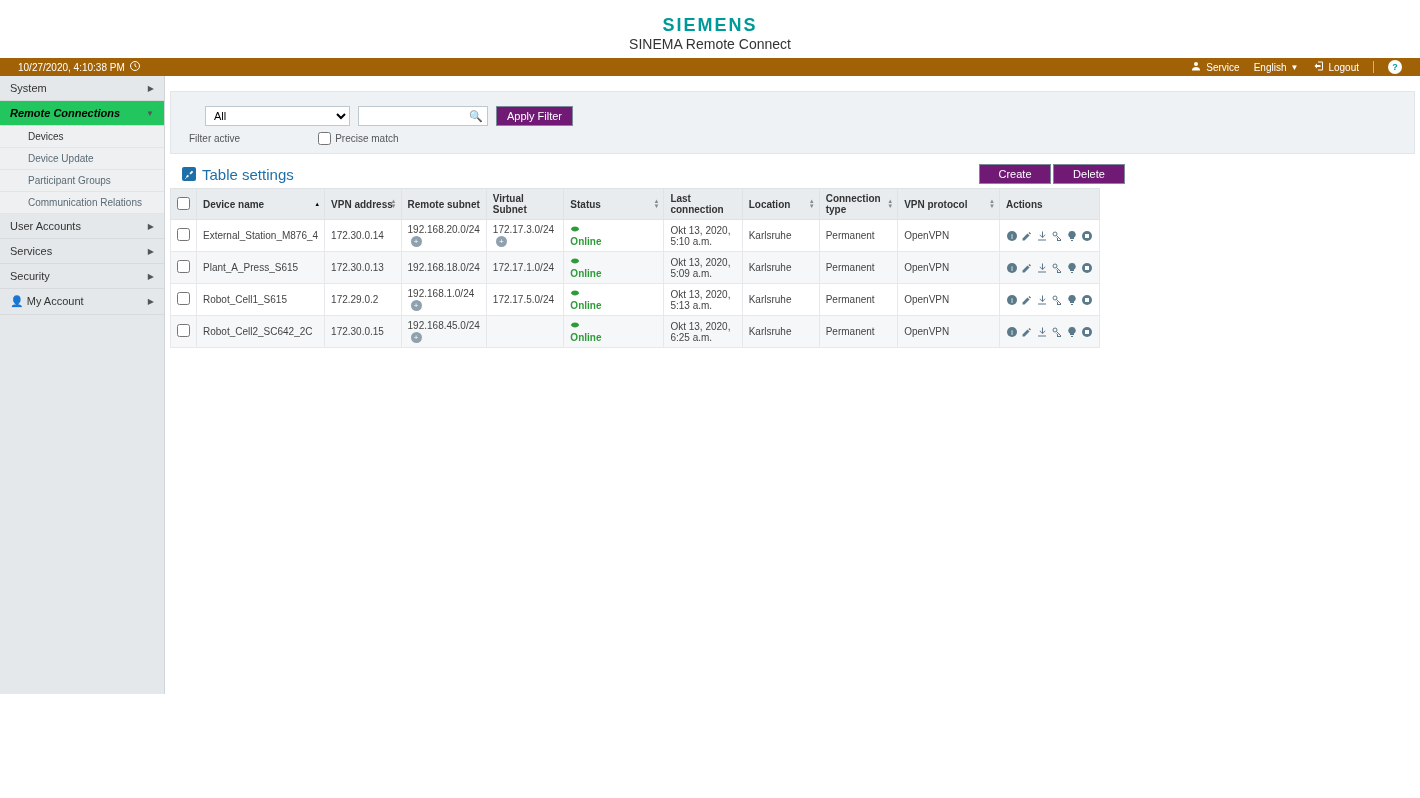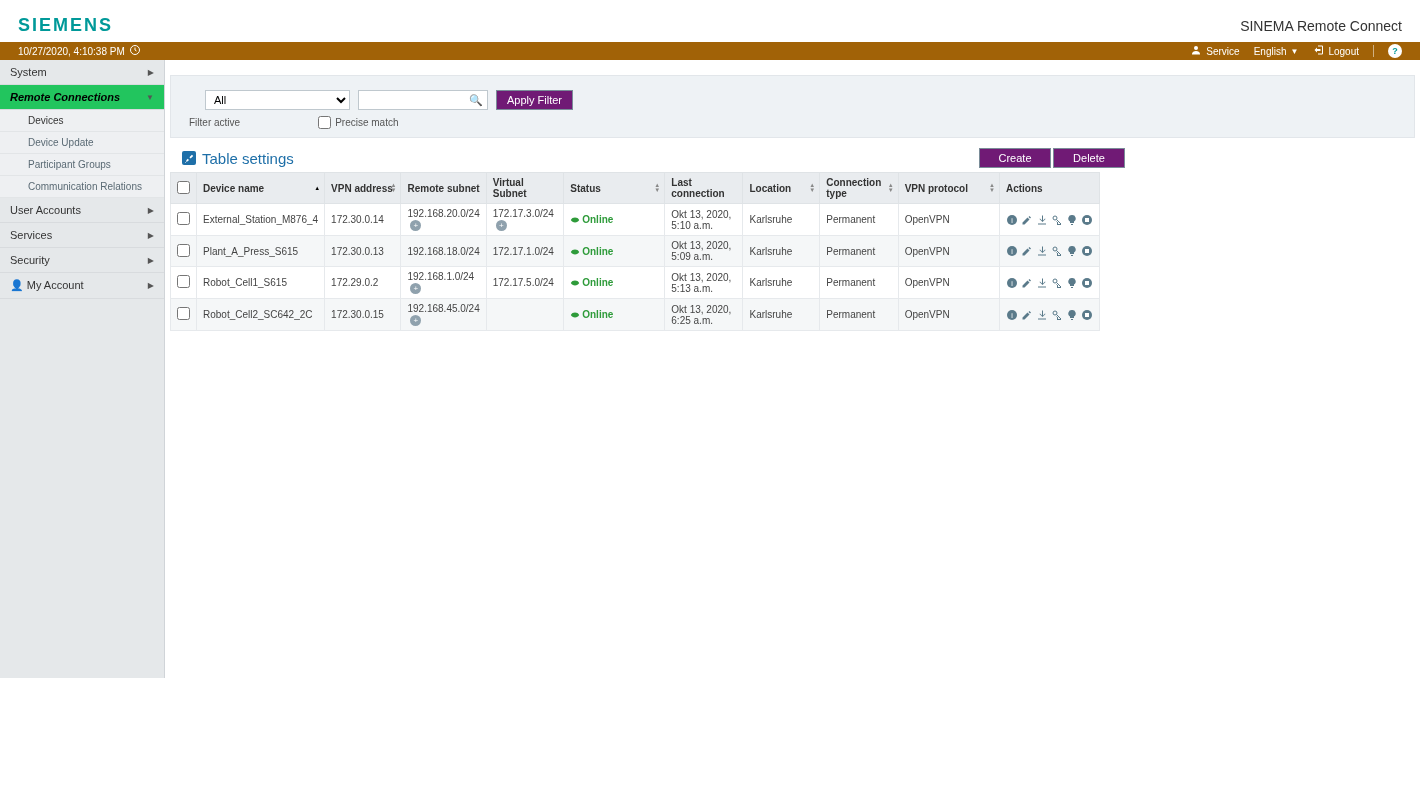--- a/index.html
+++ b/index.html
@@ -1,19 +1,19 @@
 <!DOCTYPE html>
 <html><head>
 <meta charset="utf-8">
 <style>
   * { box-sizing: border-box; margin: 0; padding: 0; }
   html, body { font-family: Arial, sans-serif; font-size: 11px; color: #333; background: #fff; }
   body { width: 1420px; height: 798px; position: relative; }
 
-  .header { display: flex; justify-content: space-between; align-items: center; padding: 15px 18px 6px 18px; }
+  .header { display: flex; justify-content: space-between; align-items: center; padding: 15px 18px 6px 18px; flex-direction: column; }
   .logo { font-family: Arial, sans-serif; font-weight: 900; font-size: 18px; letter-spacing: 2px; color: #009999; }
   .product { font-size: 14px; color: #333; }
 
   .topbar { background: #a16207; color: #fff; height: 18px; display: flex; align-items: center; justify-content: space-between; padding: 0 18px; font-size: 10px; }
   .topbar-left { display: flex; align-items: center; gap: 4px; }
   .topbar-right { display: flex; align-items: center; gap: 14px; }
   .topbar-right .sep { width: 1px; height: 12px; background: rgba(255,255,255,0.5); }
   .topbar-item { display: flex; align-items: center; gap: 4px; cursor: pointer; }
   .topbar svg { width: 12px; height: 12px; fill: #fff; }
   .help-circle { width: 14px; height: 14px; border-radius: 50%; background: #fff; color: #009999; display: flex; align-items: center; justify-content: center; font-weight: bold; font-size: 9px; }
@@ -45,21 +45,21 @@
   .toolbar-btns .btn { width: 72px; text-align: center; }
 
   .tablewrap { margin: 0 5px; }
   table.devtable { width: 930px; border-collapse: collapse; font-size: 10px; }
   table.devtable th { background: #e9ecef; border: 1px solid #dfe3e6; padding: 4px 6px; text-align: left; font-weight: bold; color: #333; position: relative; }
   table.devtable td { border: 1px solid #e6e9ec; padding: 4px 6px; vertical-align: middle; color: #444; }
   table.devtable tbody tr:nth-child(even) { background: #f5f7f8; }
   .sort-ind { position: absolute; right: 4px; top: 50%; transform: translateY(-50%); display: flex; flex-direction: column; font-size: 6px; line-height: 5px; color: #888; }
   .sort-up-active { color: #000; }
   .plus-badge { display: inline-flex; width: 11px; height: 11px; border-radius: 50%; background: #8fa1ad; color: #fff; align-items: center; justify-content: center; font-size: 8px; margin-left: 3px; cursor: pointer; }
-  .status-online { color: #2e9b3a; font-weight: bold; display: flex; align-items: flex-end; gap: 2px; }
+  .status-online { color: #2e9b3a; font-weight: bold; display: flex; align-items: flex-start; gap: 2px; flex-direction: column; }
   .status-online svg { width: 10px; height: 10px; fill: #2e9b3a; }
   .actions-cell { display: flex; gap: 3px; align-items: center; }
   .act-ico { width: 12px; height: 12px; cursor: pointer; display: inline-flex; align-items: center; justify-content: center; }
   .act-ico svg { width: 12px; height: 12px; fill: #5a7a8a; }
   .check-col { width: 18px; text-align: center; }
   .devname { color: #2a5977; }
 
   .pager { font-size: 9px; color: #555; margin: 6px 295px 0 0; text-align: right; }
   .pager select { font-size: 9px; border: 1px solid #bbb; }
 </style>

